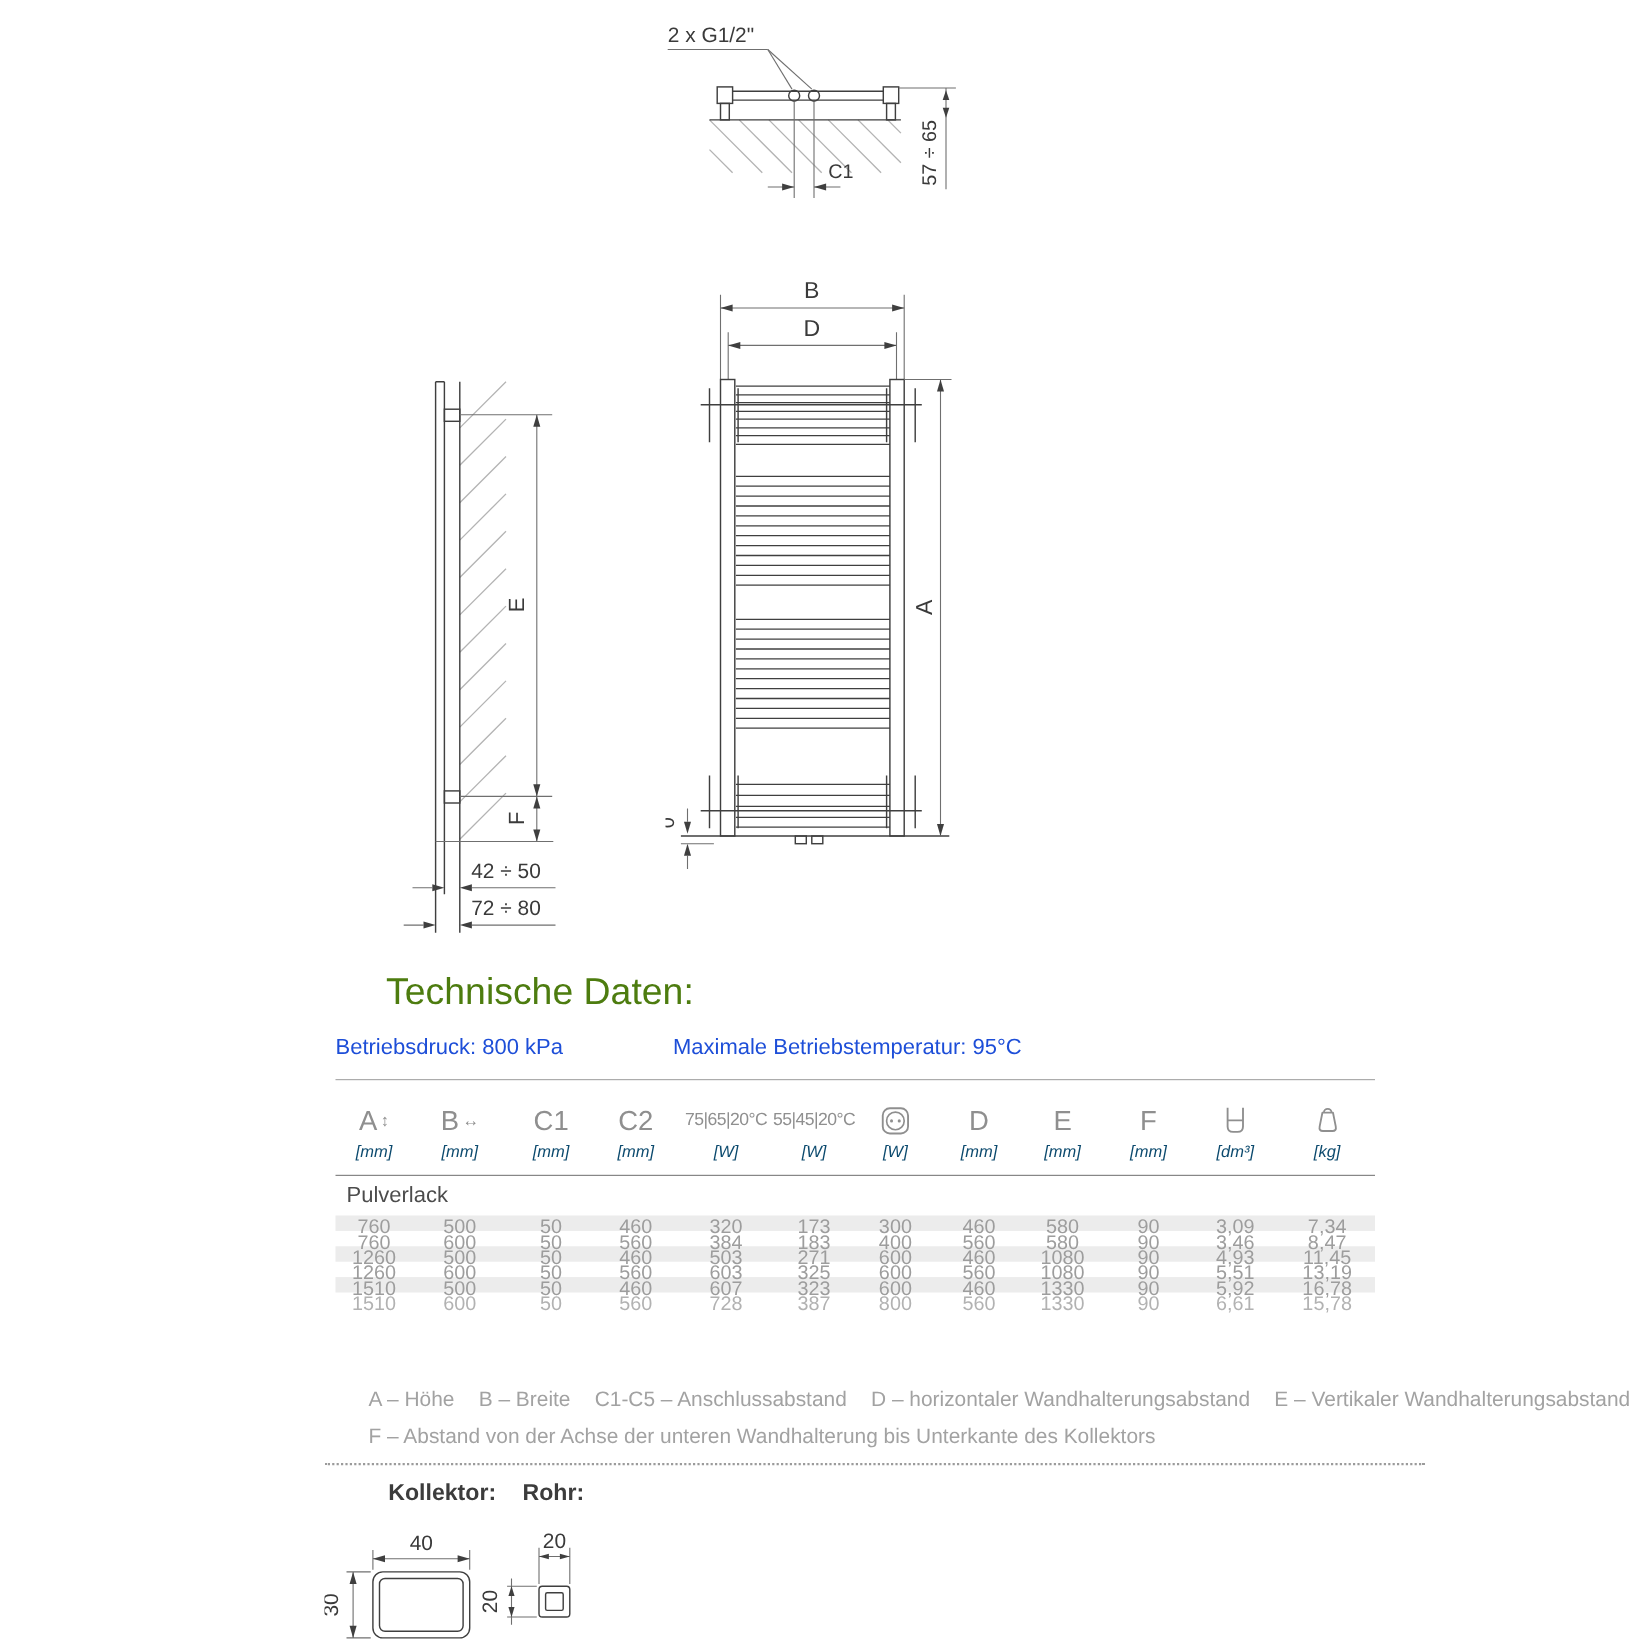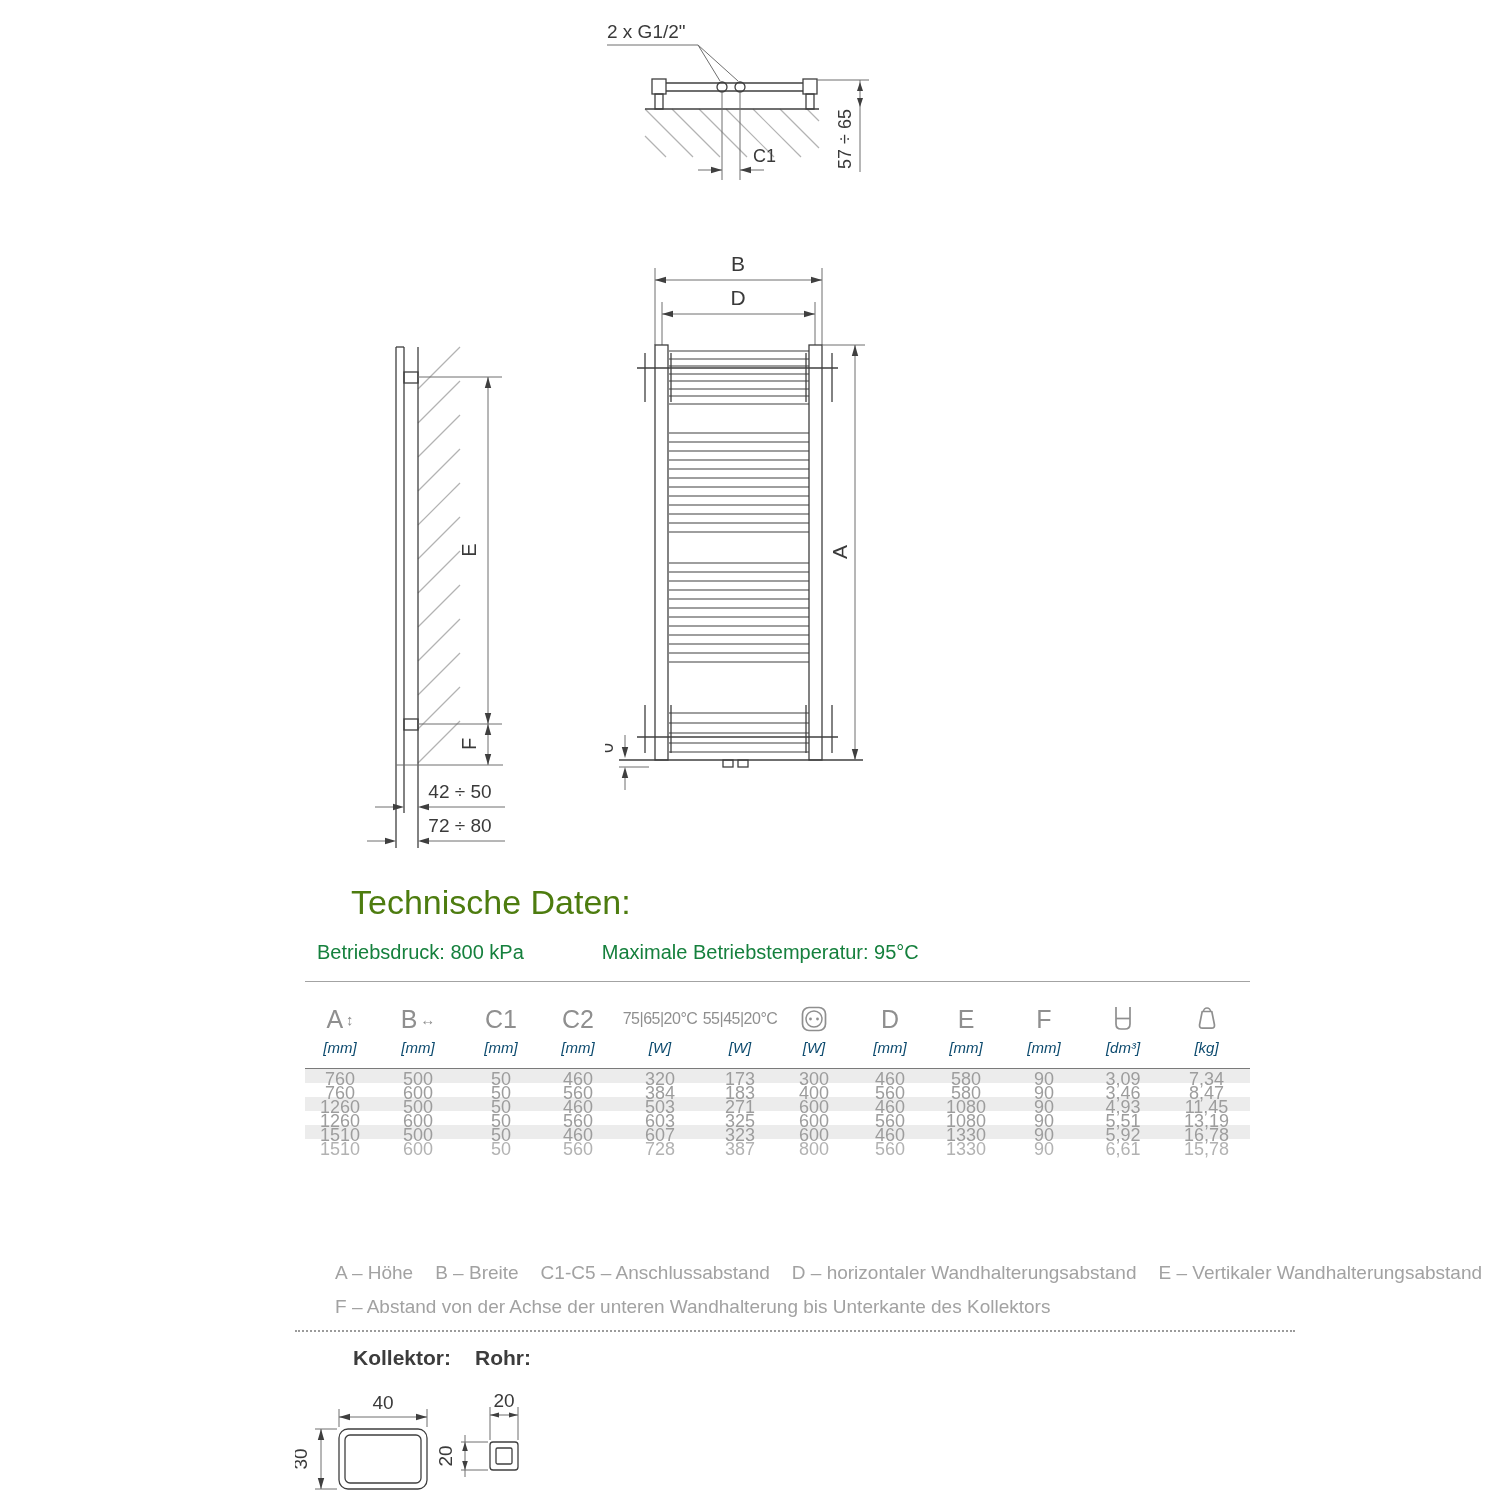--- a/index.html
+++ b/index.html
@@ -7,21 +7,21 @@
     width:1500px;height:1500px;position:relative;background:#ffffff;
     font-family:"Liberation Sans",sans-serif;overflow:hidden;
   }
   .abs{position:absolute;}
   svg text{font-family:"Liberation Sans",sans-serif;fill:#3a3a3a;}
   .dline{stroke:#3f3f3f;stroke-width:1.3;fill:none;}
   .thin{stroke:#6f6f6f;stroke-width:1;fill:none;}
   .arrowhead{fill:#3f3f3f;stroke:none;}
 
   .page-title{left:305px;top:883px;font-size:34px;color:#4d7c0f;margin-left:46px;}
-  .op-line{left:305px;top:941px;font-size:20px;color:#15803d;display:flex;gap:78px;margin-left:12px;}
+  .op-line{left:305px;top:941px;font-size:20px;color:#1d4ed8;display:flex;gap:100px;}
   .sep-top{left:305px;top:981px;width:945px;border-top:1px solid #a3a3a3;height:0;}
 
   .spec-table{left:305px;top:992px;width:945px;}
   .grid12{display:grid;grid-template-columns:70px 86px 80px 74px 90px 70px 78px 74px 78px 78px 80px 87px;}
   .thead{border-bottom:1px solid #7a7a7a;padding:10px 0 12px 0;}
   .th{text-align:center;color:#8f8f8f;}
   .th-label{font-size:25px;height:34px;display:flex;align-items:center;justify-content:center;gap:3px;}
   .th-label.small{font-size:16px;letter-spacing:-0.5px;}
   .th-label .arrow{font-size:15px;}
   .th-unit{font-size:15px;margin-top:3px;color:#0c4a6e;font-style:italic;}
@@ -319,20 +319,21 @@
       <div class="th">
         <div class="th-label">
           <svg width="28" height="30" viewBox="0 0 28 30">
             <path d="M10.5 7.5 a3.5 3.5 0 0 1 7 0" fill="none" stroke="#8f8f8f" stroke-width="1.6"></path>
             <path d="M9.2 7.5 h9.6 l2.5 12.5 q0.9 4.2 -3 4.2 h-8.6 q-3.9 0 -3 -4.2 z" fill="none" stroke="#8f8f8f" stroke-width="1.7" stroke-linejoin="round"></path>
           </svg>
         </div>
         <div class="th-unit">[kg]</div>
       </div>
     </div>
+  <div class="group-row">Pulverlack</div>
   <div>
       <div class="tr grid12 striped">
         <div class="td">760</div>
         <div class="td">500</div>
         <div class="td">50</div>
         <div class="td">460</div>
         <div class="td">320</div>
         <div class="td">173</div>
         <div class="td">300</div>
         <div class="td">460</div>

